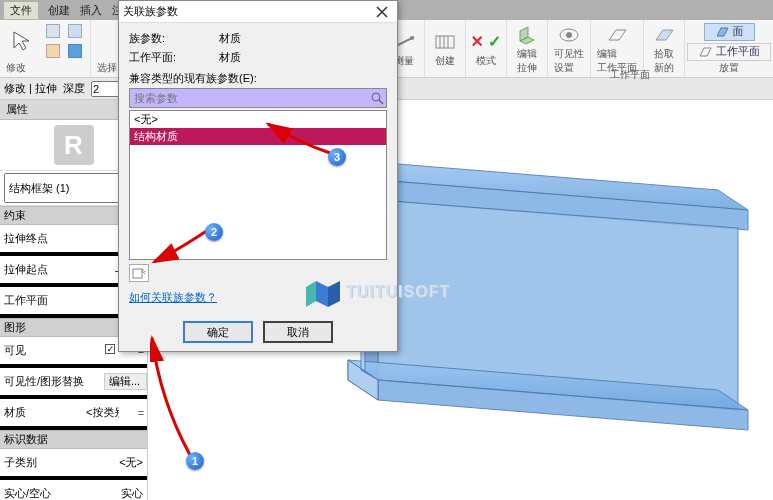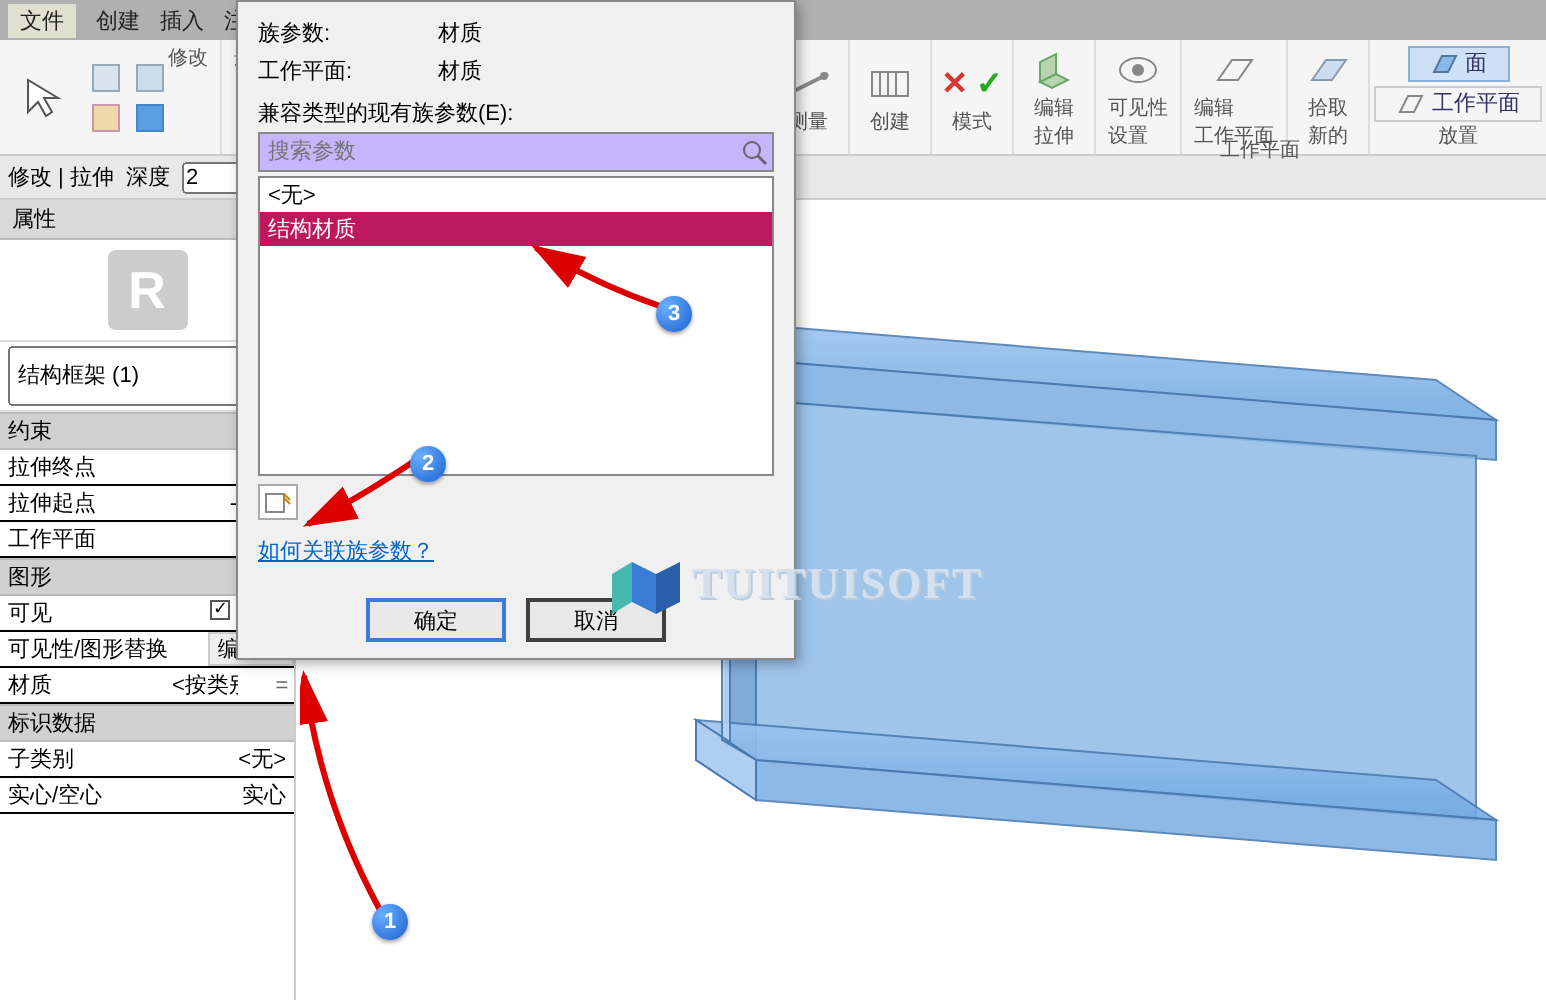--- a/index.html
+++ b/index.html
@@ -4,39 +4,39 @@
 <style>
 * { box-sizing: border-box; margin: 0; padding: 0; font-family: "Microsoft YaHei", SimSun, sans-serif; font-size: 11px; }
 body { width: 773px; height: 500px; background: #f0f0f0; position: relative; overflow: hidden; }
 
 
 .menubar { height: 20px; background: #b0b0b0; display: flex; align-items: center; padding: 0 4px; gap: 10px; color: #222; }
 .menubar .mfile { background: #e0e0d0; padding: 1px 6px; }
 
 
 .ribbon { height: 58px; background: #f5f5f5; border-bottom: 1px solid #ccc; display: flex; }
-.ribbon-group { border-right: 1px solid #ddd; padding: 2px 6px; display: flex; flex-direction: row; justify-content: space-between; }
+.ribbon-group { border-right: 1px solid #ddd; padding: 2px 6px; display: flex; flex-direction: column; justify-content: space-between; }
 .rg-icons { display: flex; gap: 4px; align-items: center; }
 .rg-label { font-size: 10px; color: #555; text-align: center; }
 .big-icon { width: 34px; height: 34px; display: flex; align-items: center; justify-content: center; border: 1px solid transparent; }
 .small-icon { width: 18px; height: 18px; display: flex; align-items: center; justify-content: center; }
 
 
 .optbar { height: 22px; background: #e8e8e8; border-bottom: 1px solid #ccc; display: flex; align-items: center; padding: 0 4px; gap: 6px; }
 .optbar input { height: 16px; font-size: 11px; }
 
 
 .props { position: absolute; left: 0; top: 100px; width: 148px; bottom: 0; background: #fff; border-right: 1px solid #ccc; }
 .props-title { background: #d9d9d9; padding: 2px 6px; font-weight: normal; border-bottom: 1px solid #bbb; }
 .props-thumb { height: 50px; display: flex; align-items: center; justify-content: center; }
 .r-logo { width: 40px; height: 40px; background: #ccc; border-radius: 4px; display: flex; align-items: center; justify-content: center; font-size: 26px; font-weight: bold; color: #fff; }
 .type-sel { display: flex; align-items: center; padding: 2px 4px; border-top: 1px solid #ddd; border-bottom: 1px solid #ddd; }
 .type-sel select { flex: 1; height: 30px; font-size: 11px; }
 .prop-group { background: #d0d0d0; padding: 1px 4px; border-top: 1px solid #bbb; border-bottom: 1px solid #bbb; font-size: 11px; display: flex; justify-content: space-between; }
-.prop-row { display: flex; border-bottom: 1px solid #000000; height: 18px; align-items: center; gap: 16px; }
+.prop-row { display: flex; border-bottom: 4px solid #000000; height: 31px; align-items: center; gap: 16px; }
 .prop-row .pl { width: 68px; padding-left: 4px; white-space: nowrap; overflow: hidden; }
 .prop-row .pv { flex: 1; padding-left: 2px; text-align: right; padding-right: 4px; white-space: nowrap; overflow: hidden; }
 .prop-row .pbtn { width: 12px; text-align: center; color: #666; cursor: pointer; }
 .chk { width: 10px; height: 10px; border: 1px solid #555; display: inline-block; }
 .chk.on::after { content: "✓"; font-size: 9px; position: relative; top: -3px; }
 
 
 .canvas { position: absolute; left: 148px; top: 100px; right: 0; bottom: 0; background: #fff; display: flex; align-items: center; justify-content: center; }
 .beam-svg { width: 100%; height: 100%; }
 
@@ -56,21 +56,21 @@
 .dlg-add { margin-top: 4px; display: flex; align-items: center; gap: 6px; }
 .add-btn { width: 20px; height: 18px; border: 1px solid #aaa; background: #fff; display: flex; align-items: center; justify-content: center; cursor: pointer; }
 .dlg-link { color: #0066cc; text-decoration: underline; cursor: pointer; margin-top: 8px; display: inline-block; }
 .dlg-btns { display: flex; justify-content: center; gap: 10px; padding: 8px; }
 .dlg-btns button { width: 70px; height: 22px; border: 2px solid #404040; background: #e8e8e8; cursor: pointer; }
 .dlg-btns button.primary { border: 2px solid #3a7bd5; }
 
 
 .wm { position: absolute; left: 300px; top: 273px; z-index: 20; display: flex; align-items: center; gap: 2px; }
 .wm-logo { width: 44px; height: 38px; position: relative; }
-.wm-text { font-size: 22px; font-weight: bold; color: #d4e0ee; letter-spacing: 1px; text-shadow: 1px 1px 0 #bcd; font-family: Liberation Serif, serif; }
+.wm-text { font-size: 16px; font-weight: bold; color: #d4e0ee; letter-spacing: 1px; text-shadow: 1px 1px 0 #bcd; }
 
 
 .arrow { position: absolute; z-index: 30; pointer-events: none; }
 .num-badge { position: absolute; width: 18px; height: 18px; border-radius: 50%; background: radial-gradient(circle at 30% 30%, #6ab0ff, #1a5fd0); color: #fff; font-size: 11px; font-weight: bold; display: flex; align-items: center; justify-content: center; z-index: 31; box-shadow: 0 1px 2px rgba(0,0,0,.4); }
 
 
 .ribbon-right { display: flex; margin-left: auto; }
 .rg-stack { display: flex; flex-direction: column; align-items: center; justify-content: center; padding: 2px 6px; border-left: 1px solid #ddd; }
 .rg-stack .ic { width: 28px; height: 24px; display: flex; align-items: center; justify-content: center; }
 .rg-stack .lb { font-size: 10px; color: #555; white-space: nowrap; }
@@ -288,20 +288,28 @@
 
     <path d="M200 260 L570 290 L600 310 L230 280 Z" fill="url(#bf)" stroke="#4a7ab0" stroke-width="1" opacity="0.88"></path>
     <path d="M230 280 L600 310 L600 330 L230 300 Z" fill="#7fb0e4" stroke="#4a7ab0" stroke-width="1" opacity="0.88"></path>
     <path d="M200 260 L230 280 L230 300 L200 280 Z" fill="#6ea0d4" stroke="#4a7ab0" stroke-width="1" opacity="0.88"></path>
 
     <path d="M200 60 L230 80 L230 100 L213 89 L213 270 L230 280 L230 300 L200 280 L200 260 L217 271 L217 89 L200 80 Z" fill="#b4d4f4" stroke="#4a7ab0" stroke-width="1" opacity="0.9"></path>
   </svg>
 </div>
 
 <div class="dialog">
+  <div class="dlg-title">
+    <span>关联族参数</span>
+    <span class="dlg-close">
+      <svg width="12" height="12">
+          <path d="M1 1 L11 11 M11 1 L1 11" stroke="#333" stroke-width="1.5"></path>
+        </svg>
+    </span>
+  </div>
   <div class="dlg-body">
     <div class="dlg-row">
       <span class="l">族参数:</span>
       <span>材质</span>
     </div>
     <div class="dlg-row">
       <span class="l">工作平面:</span>
       <span>材质</span>
     </div>
     <div style="margin-top:6px">兼容类型的现有族参数(E):</div>

